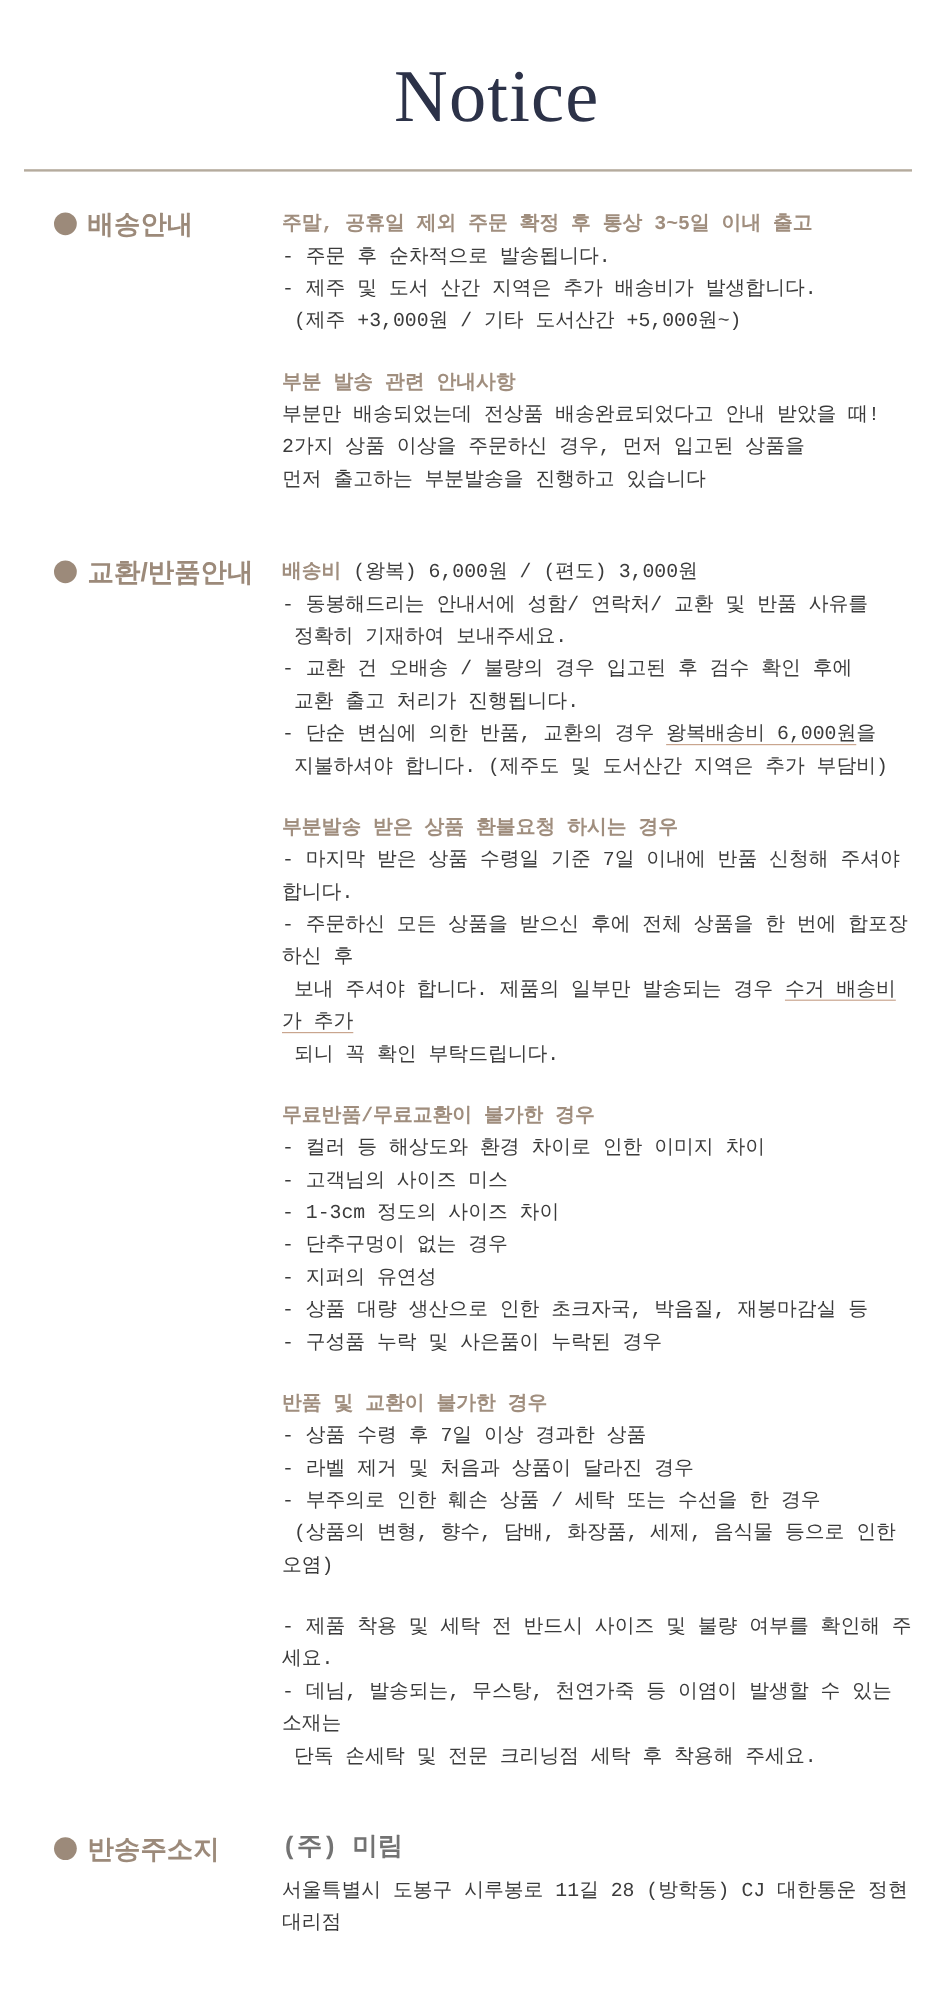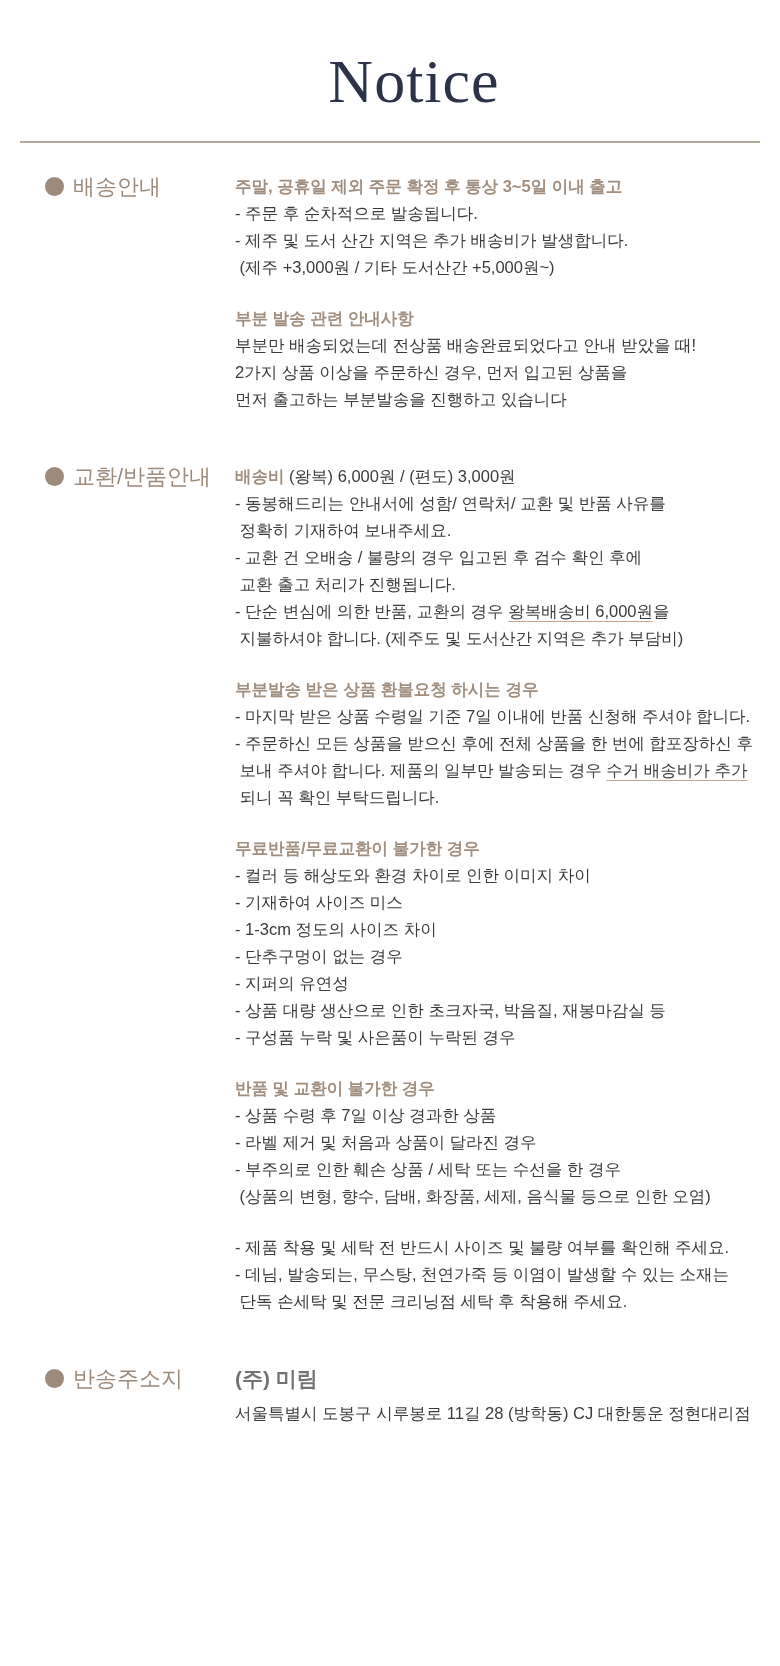--- a/index.html
+++ b/index.html
@@ -34,31 +34,31 @@
   .content { padding: 30px 20px 0 45px; }
   .section { display: flex; align-items: flex-start; margin-bottom: 50px; }
   .section:last-child { margin-bottom: 0; }
   .section-label {
     flex: 0 0 190px;
     display: flex;
     align-items: center;
     gap: 9px;
     color: #9c8a7a;
     font-size: 22px;
-    font-weight: 400;
+    font-weight: 700;
     line-height: 27px;
     white-space: nowrap;
   }
   .bullet {
     width: 19px; height: 19px;
     background: #9c8a7a;
     border-radius: 50%;
     flex: 0 0 auto;
   }
-  .section-body { flex: 1 1 auto; min-width: 0; }
+  .section-body { flex: 1 1 auto; min-width: 0; font-family: Liberation Mono, monospace; }
 
   .block { margin-top: 24px; }
   .block:first-child { margin-top: 0; }
 
   .line, .heading, .lead {
     font-size: 16.5px;
     line-height: 27px;
     white-space: pre-wrap;
   }
   .lead { color: #a08e7e; font-weight: 700; }
@@ -134,21 +134,21 @@
               <div class="line">- 주문하신 모든 상품을 받으신 후에 전체 상품을 한 번에 합포장하신 후</div>
             </div>
           <div class="line"><span> 보내 주셔야 합니다. 제품의 일부만 발송되는 경우 </span><span class="u">수거 배송비가 추가</span></div>
           <div class="line"> 되니 꼭 확인 부탁드립니다.</div>
         </div>
 
         <div class="block">
           <div class="heading">무료반품/무료교환이 불가한 경우</div>
           <div>
               <div class="line">- 컬러 등 해상도와 환경 차이로 인한 이미지 차이</div>
-              <div class="line">- 기재하여 사이즈 미스</div>
+              <div class="line">- 고객님의 사이즈 미스</div>
               <div class="line">- 1-3cm 정도의 사이즈 차이</div>
               <div class="line">- 단추구멍이 없는 경우</div>
               <div class="line">- 지퍼의 유연성</div>
               <div class="line">- 상품 대량 생산으로 인한 초크자국, 박음질, 재봉마감실 등</div>
               <div class="line">- 구성품 누락 및 사은품이 누락된 경우</div>
             </div>
         </div>
 
         <div class="block">
           <div class="heading">반품 및 교환이 불가한 경우</div>

